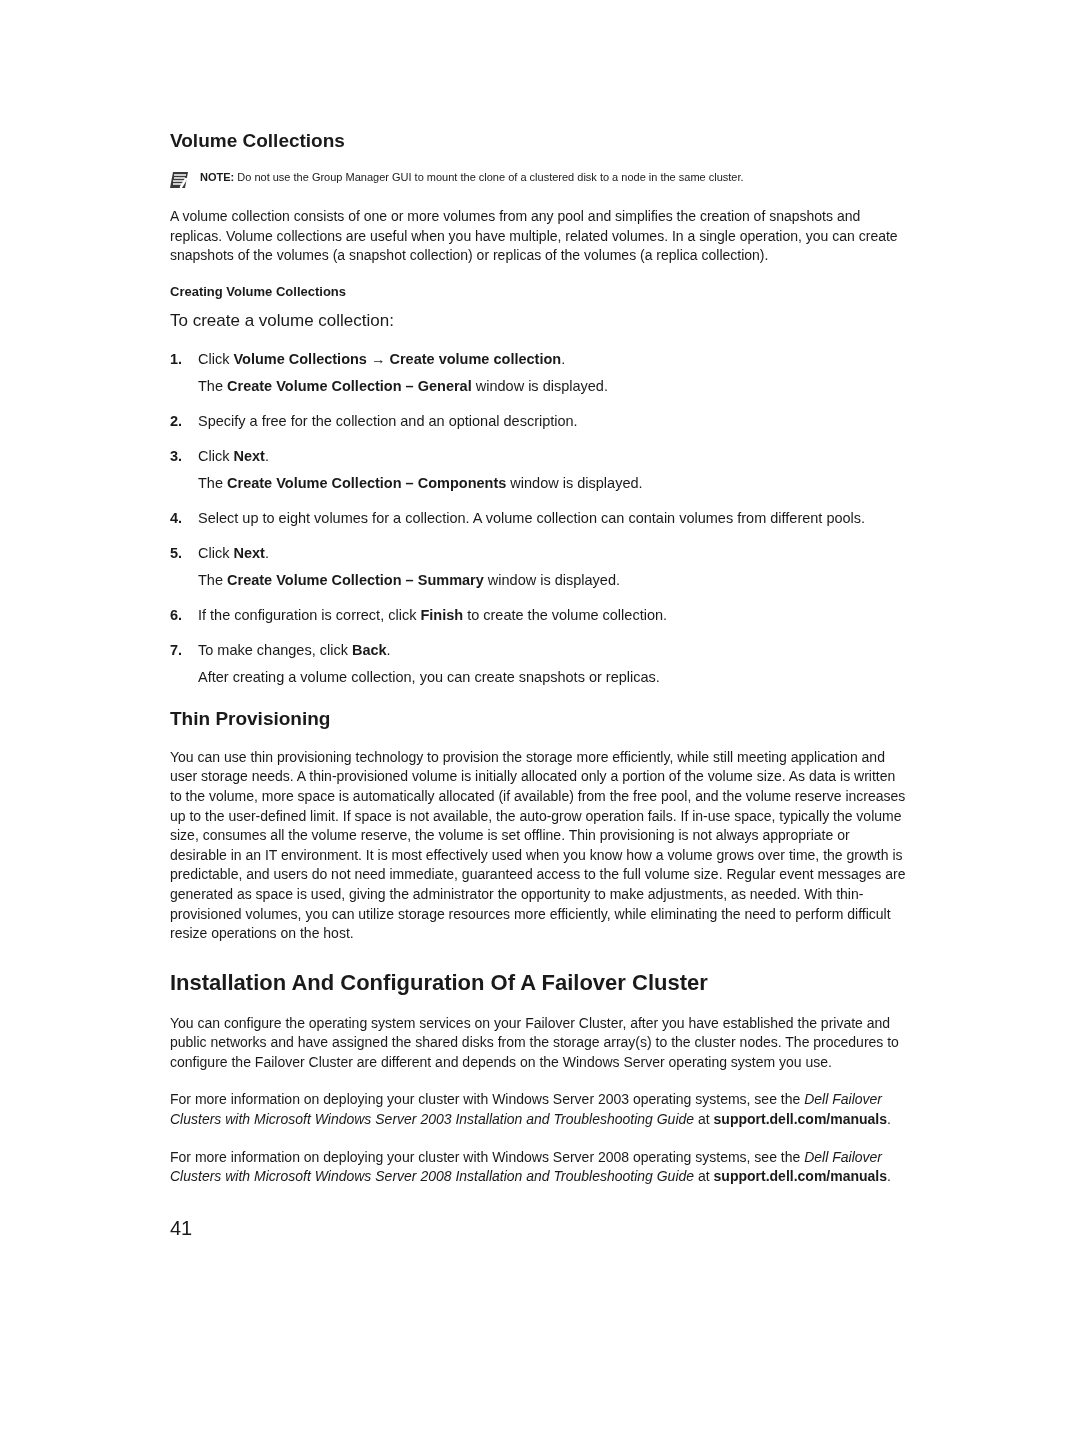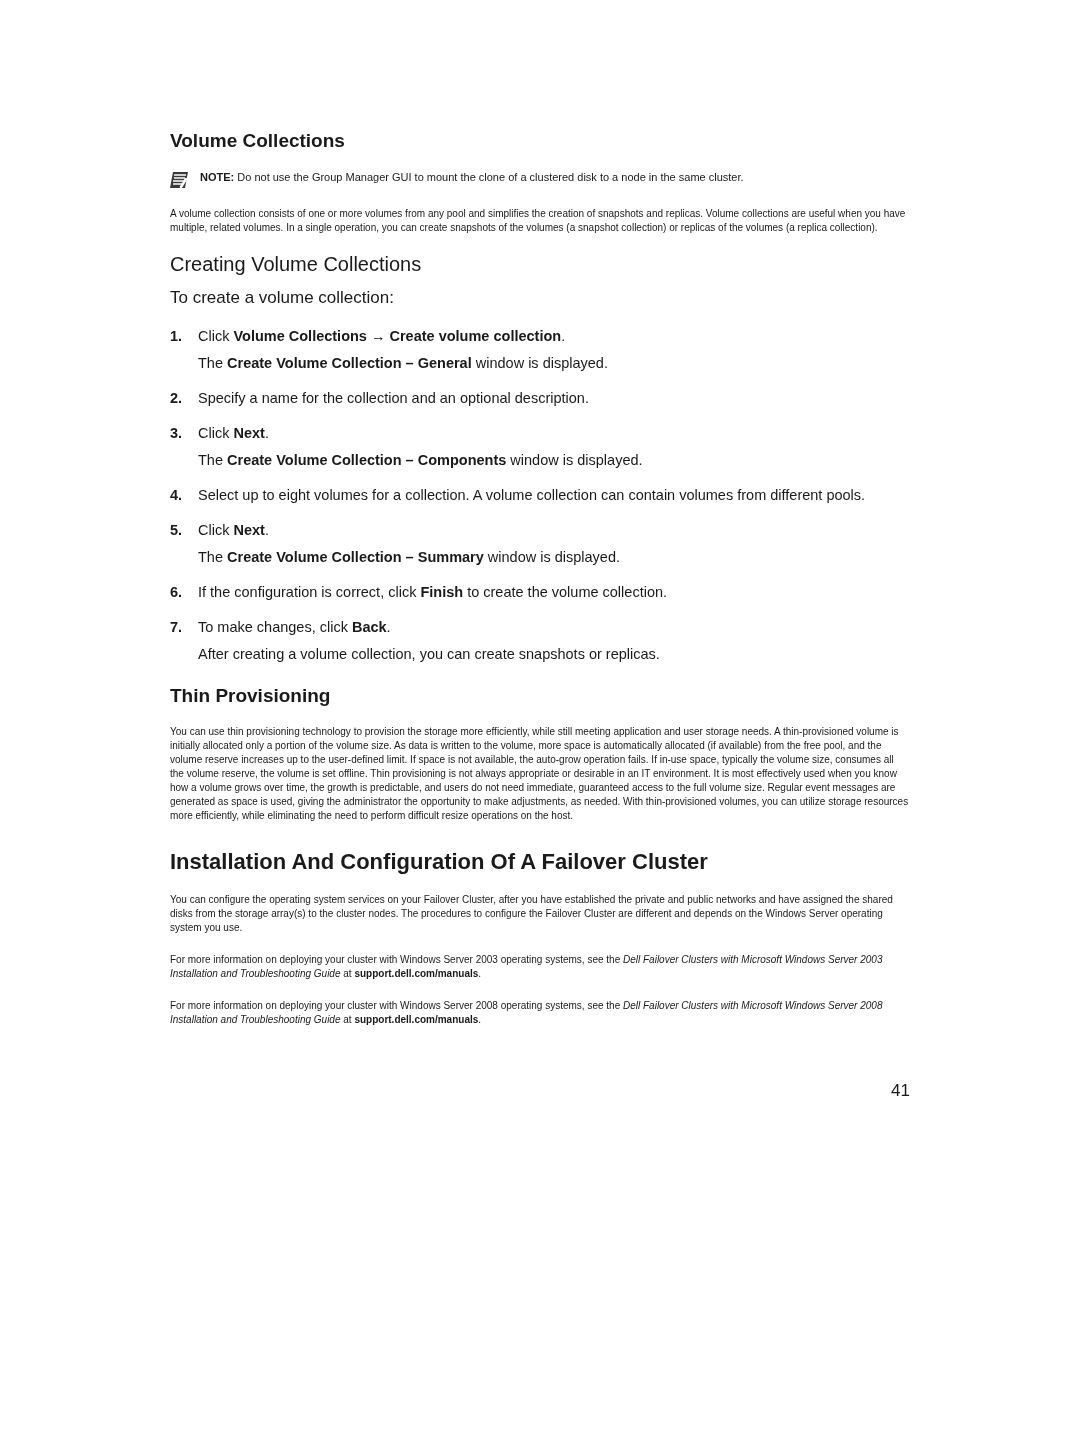--- a/index.html
+++ b/index.html
@@ -29,27 +29,27 @@
     flex: 0 0 auto;
     margin-right: 10px;
     margin-top: 1px;
   }
   .note-text {
     font-size: 11px;
     line-height: 1.35;
   }
   .note-text b { font-weight: bold; }
   .para {
-    font-size: 10px;
+    font-size: 14px;
     line-height: 1.4;
     margin: 3px 0 18px 0;
   }
   .h3 {
-    font-size: 20px;
-    font-weight: normal;
+    font-size: 13px;
+    font-weight: bold;
     margin: 13px 0 10px 0;
   }
   .lead-in {
     font-size: 17px;
     line-height: 1.4;
     margin: 0 0 16px 0;
   }
   ol.steps {
     list-style: none;
     padding: 0;
@@ -76,23 +76,22 @@
     display: block;
     margin-top: 6px;
   }
   .h1 {
     font-size: 22px;
     font-weight: bold;
     margin: 26px 0 18px 0;
   }
   .italic { font-style: italic; }
   .pagenum {
-    text-align: right;
-    font-size: 17px;
-    margin-top: 54px;
+    font-size: 20px;
+    margin-top: 30px;
   }
 </style>
 </head>
 <body>
 
 <div class="page">
 
   <div class="h2">Volume Collections</div>
 
   <div class="note-row">
@@ -121,21 +120,21 @@
       <span class="body">
         <span>Click </span><span class="bold">Volume Collections </span><span class="arrow">→ </span><span class="bold">Create volume collection</span><span>.</span>
         <span class="step-sub">
           <span>The </span><span class="bold">Create Volume Collection – General</span><span> window is displayed.</span>
         </span>
       </span>
     </li>
 
     <li>
       <span class="num">2.</span>
-      <span class="body">Specify a name for the collection and an optional description.</span>
+      <span class="body">Specify a free for the collection and an optional description.</span>
     </li>
 
     <li>
       <span class="num">3.</span>
       <span class="body">
         <span>Click </span><span class="bold">Next</span><span>.</span>
         <span class="step-sub">
           <span>The </span><span class="bold">Create Volume Collection – Components</span><span> window is displayed.</span>
         </span>
       </span>

